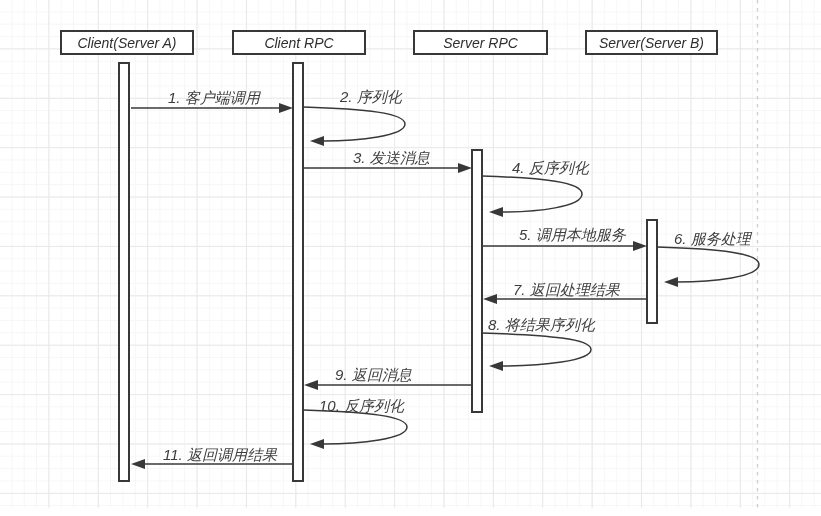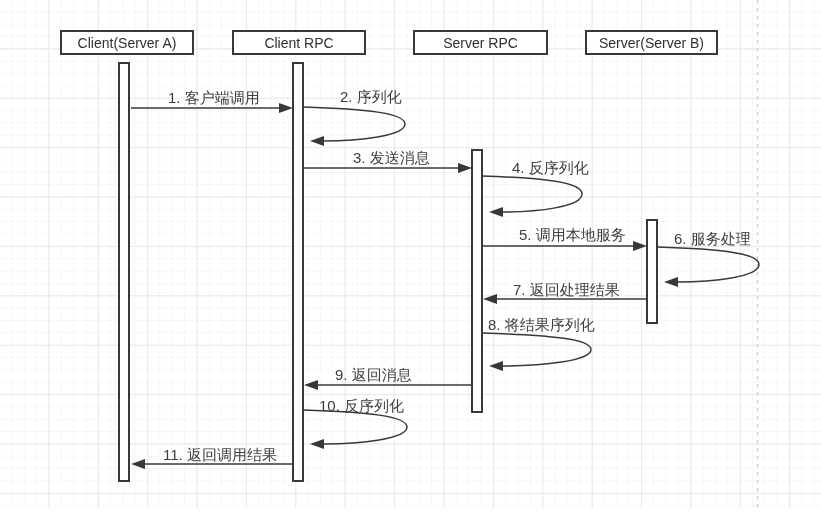--- a/index.html
+++ b/index.html
@@ -8,20 +8,21 @@
     width:821px;height:508px;
     overflow:hidden;
     background-color:#ffffff;
     background-image:
       linear-gradient(#e8e8e8 1px, transparent 1px),
       linear-gradient(90deg, #e8e8e8 1px, transparent 1px),
       linear-gradient(#f6f6f6 1px, transparent 1px),
       linear-gradient(90deg, #f6f6f6 1px, transparent 1px);
     background-size:49.4px 49.4px, 49.4px 49.4px, 12.35px 12.35px, 12.35px 12.35px;
     background-position:-1px -1px;
+    font-style:italic;
   }
   svg{position:absolute;left:0;top:0;}
   text{
     font-family:"Liberation Sans","DejaVu Sans",sans-serif;
     user-select:none;
   }
   .header-label{font-size:14px;}
   .msg-label{font-size:15px;}
 </style>
 </head>

